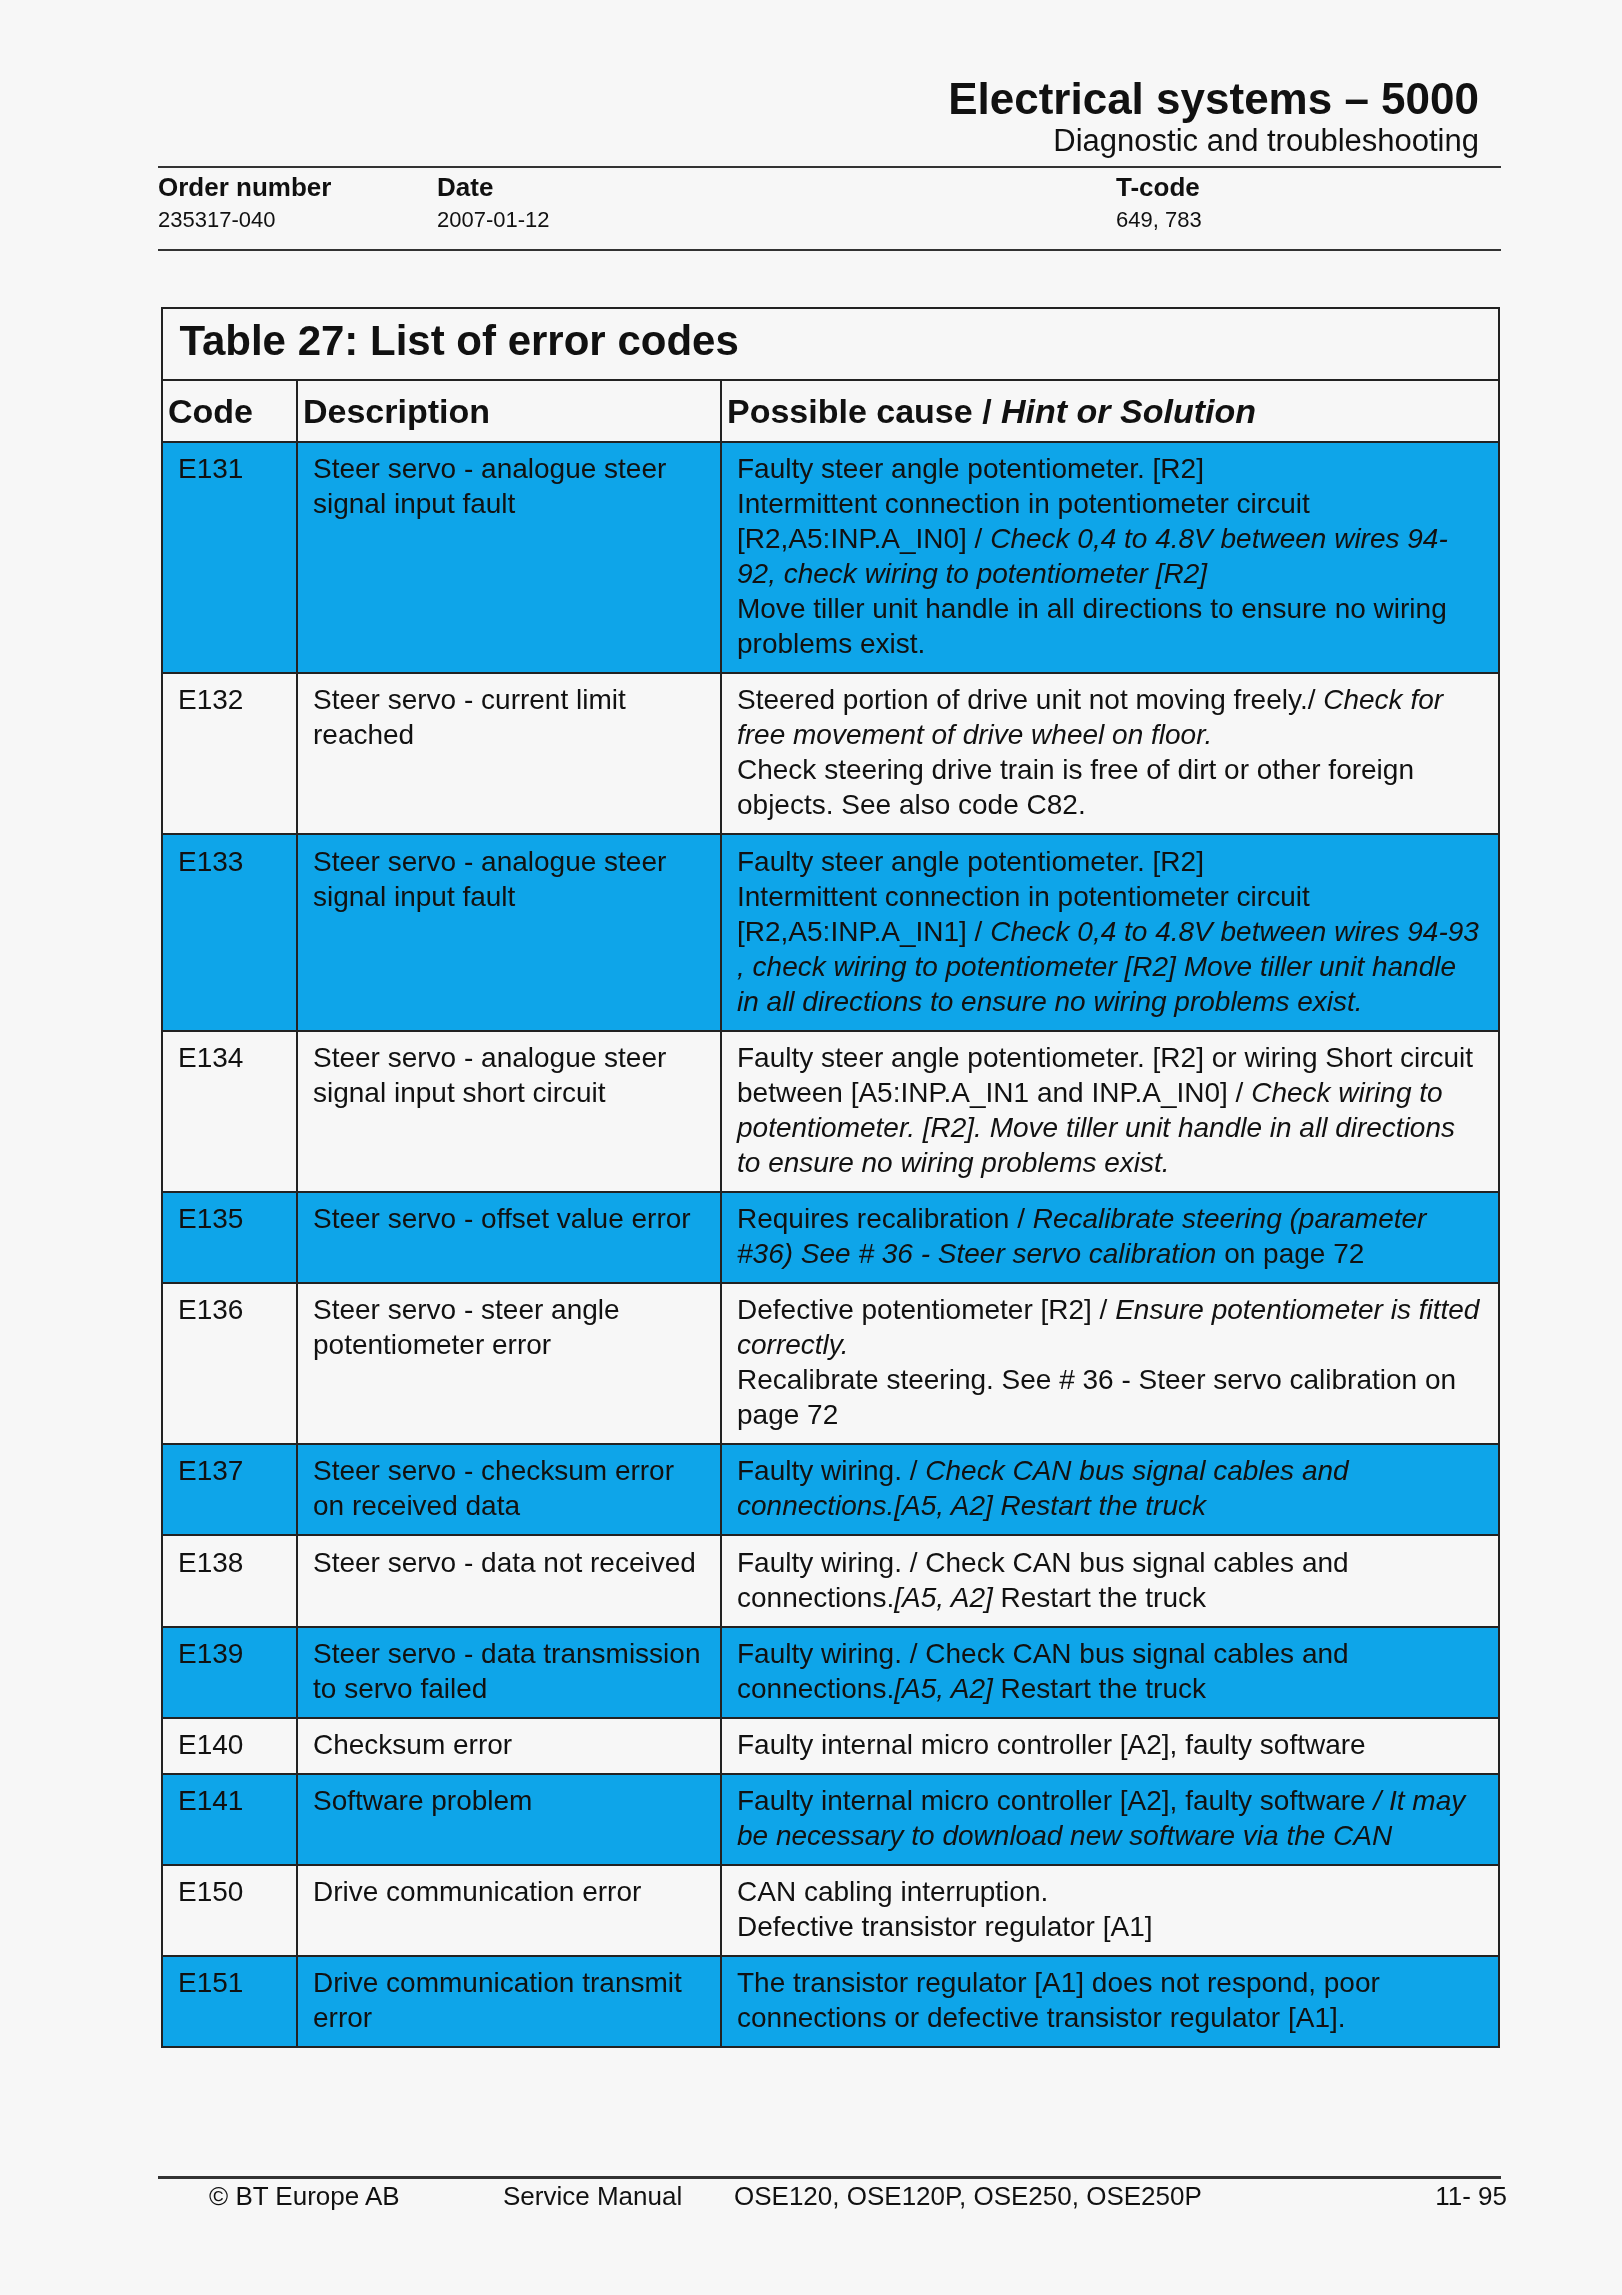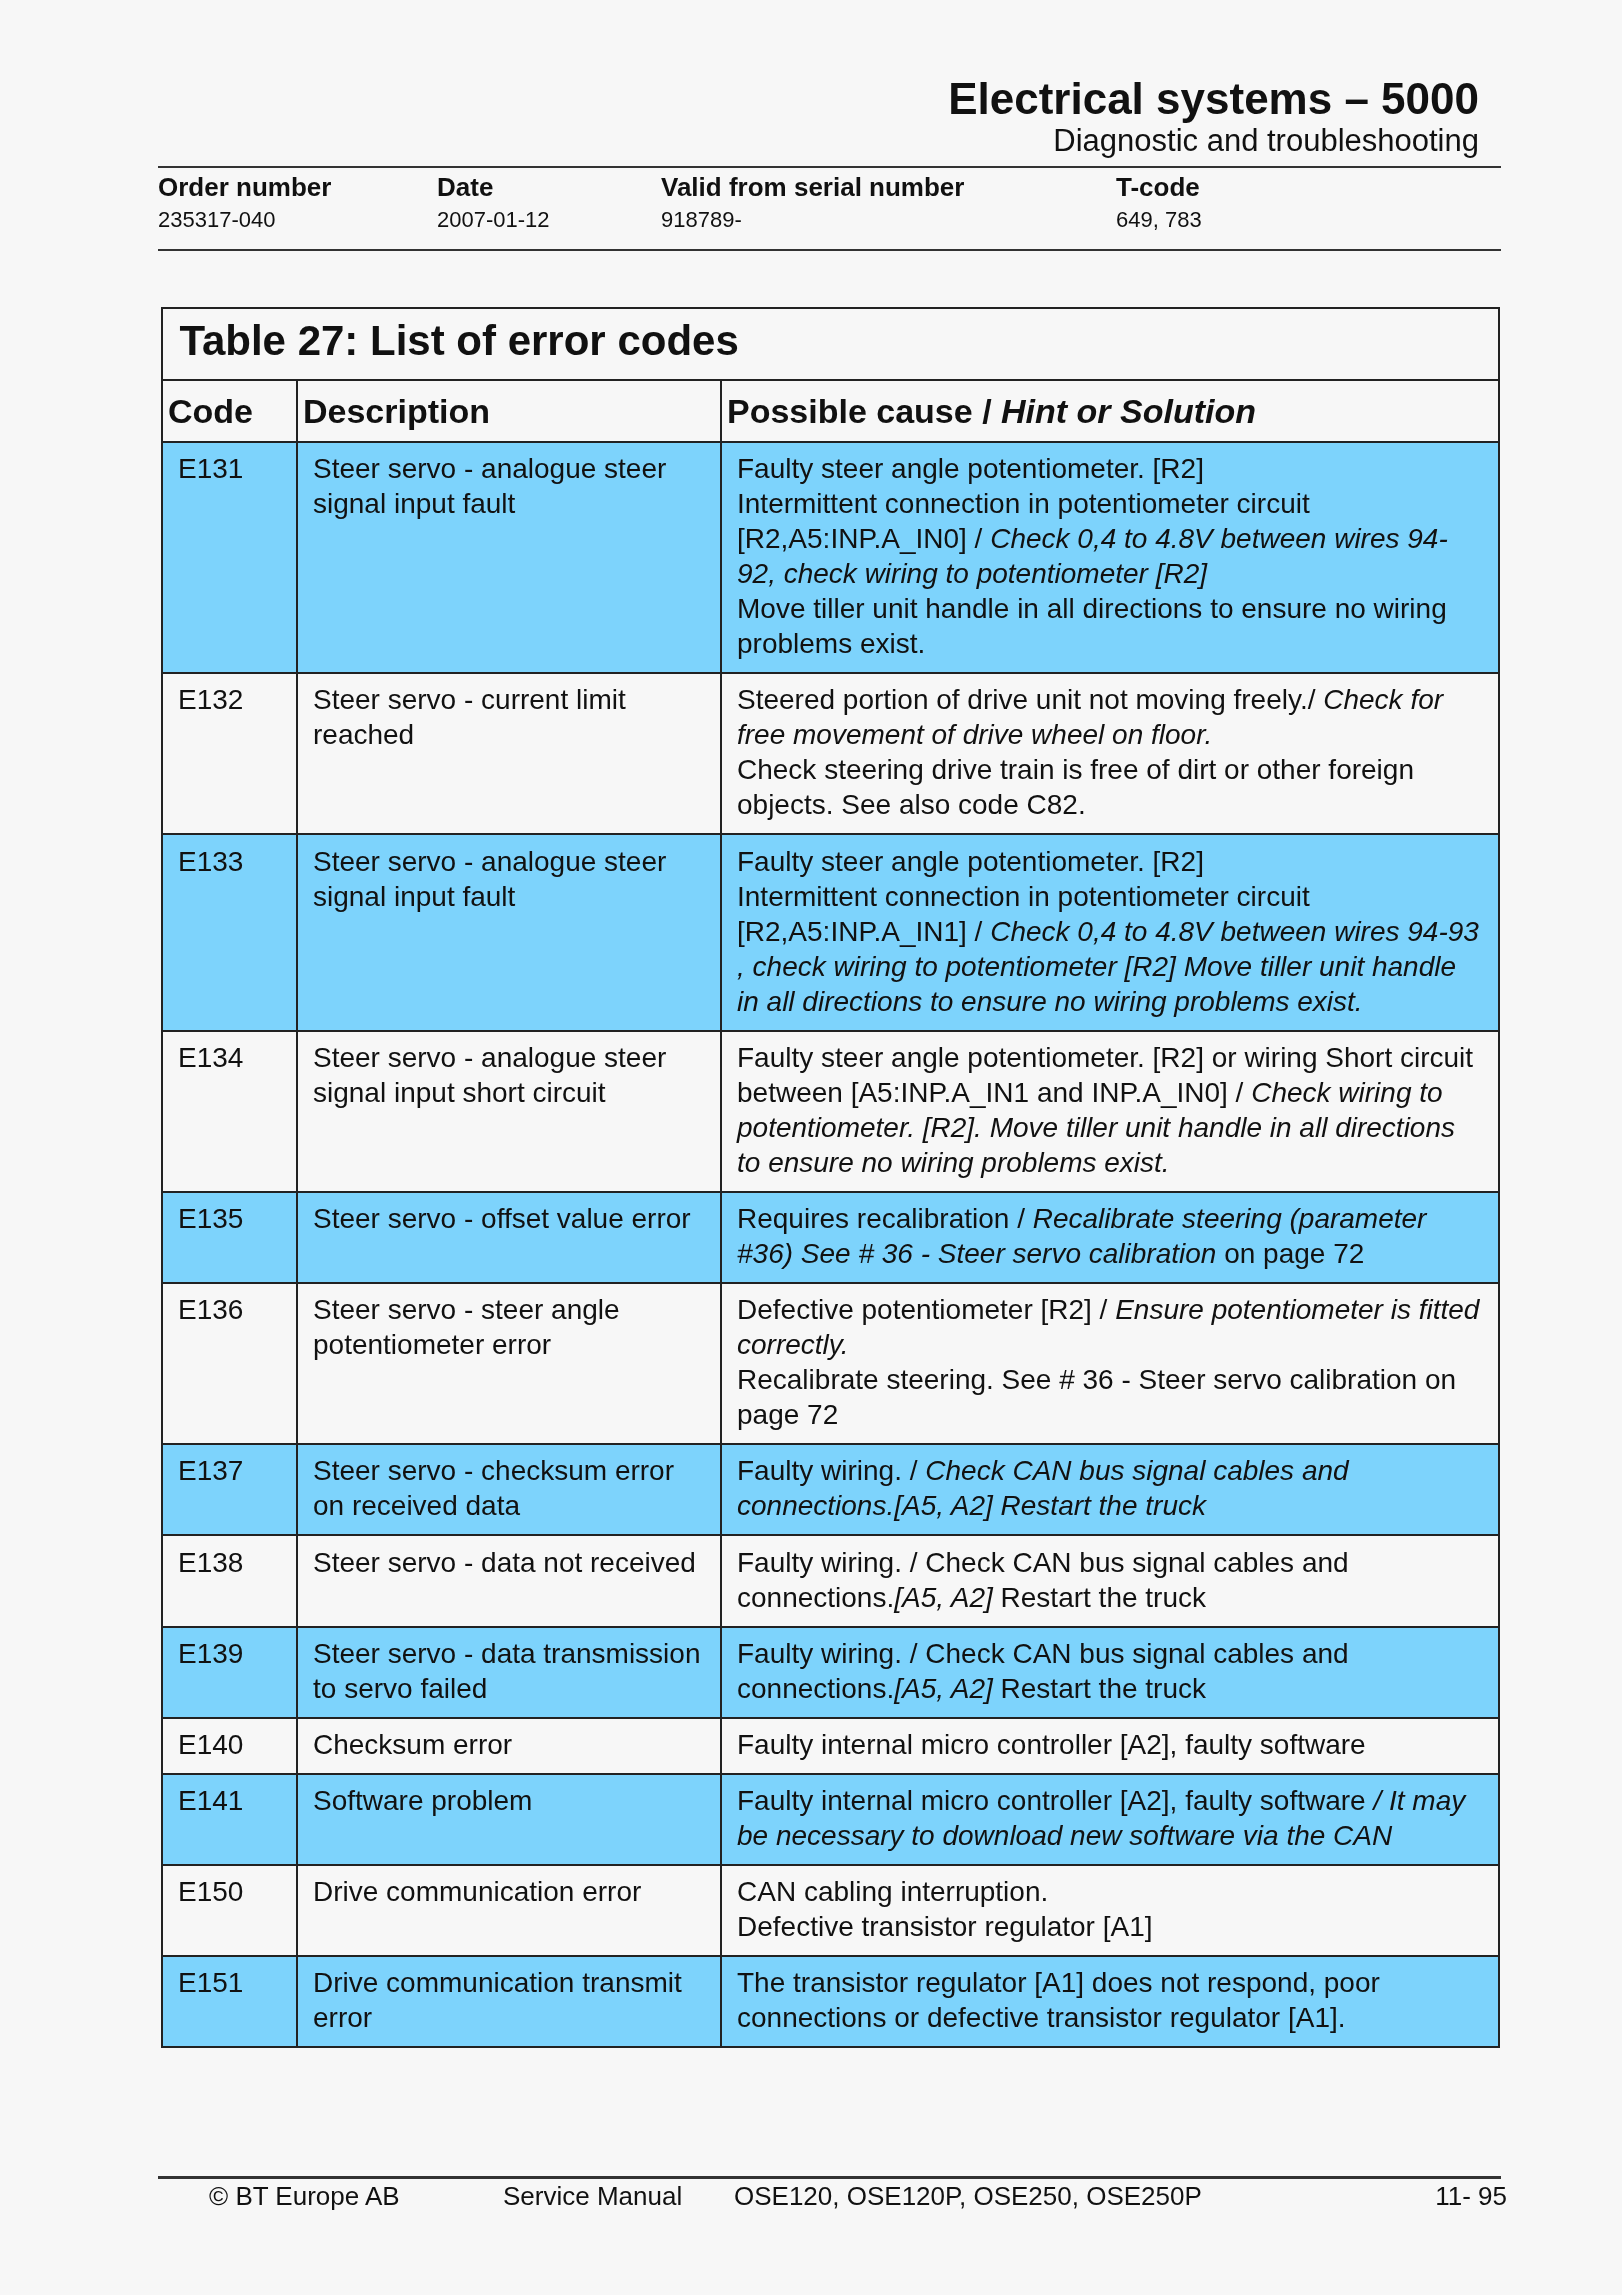--- a/index.html
+++ b/index.html
@@ -19,21 +19,21 @@
   #table { position:absolute; left:161px; top:307px; width:1339px; border:2px solid #222; box-sizing:border-box; }
   #table-title { height:72px; border-bottom:2px solid #222; box-sizing:border-box; padding-left:16.4px;
     font-size:42px; font-weight:bold; line-height:63px; background:#f7f7f7; }
   table { border-collapse:collapse; width:100%; table-layout:fixed; }
   col.c1 { width:134px; } col.c2 { width:424px; } col.c3 { width:auto; }
   th { text-align:left; font-weight:bold; font-size:34px; height:61px; padding:0 5px; box-sizing:border-box;
        border-bottom:2px solid #222; vertical-align:middle; background:#f7f7f7; }
   th + th, td + td { border-left:2px solid #222; }
   td { font-size:28px; line-height:35px; vertical-align:top; padding:8.2px 15px 11px 15px; box-sizing:border-box;
        border-bottom:2px solid #222; }
-  tr.gray td { background:#7dd3fc;margin-left:26px; }
+  tr.gray td { background:#0ea5e9;margin-left:26px; }
   tr.white td { background:#f7f7f7; }
   tr:last-child td { border-bottom:none; }
   .cause-line { display:block; }
   i { font-style:italic; }
 
   #footer-line { top:2176px; height:2.7px; }
   .footer-text { position:absolute; top:2181px; font-size:26px; white-space:nowrap; line-height:31px; }
 </style>
 </head>
 <body>
@@ -43,24 +43,20 @@
 <div class="hline" style="top:166px;height:2px;"></div>
 
 <div id="meta">
   <div class="meta-col" style="left:0;">
     <div class="meta-label">Order number</div>
     <div class="meta-value">235317-040</div>
   </div>
   <div class="meta-col" style="left:279px;">
     <div class="meta-label">Date</div>
     <div class="meta-value">2007-01-12</div>
-  </div>
-  <div class="meta-col" style="left:503px;">
-    <div class="meta-label">Valid from serial number</div>
-    <div class="meta-value">918789-</div>
   </div>
   <div class="meta-col" style="left:958px;">
     <div class="meta-label">T-code</div>
     <div class="meta-value">649, 783</div>
   </div>
 </div>
 <div class="hline" style="top:249px;height:2px;"></div>
 
 <div id="table">
   <div id="table-title">Table 27: List of error codes</div>

